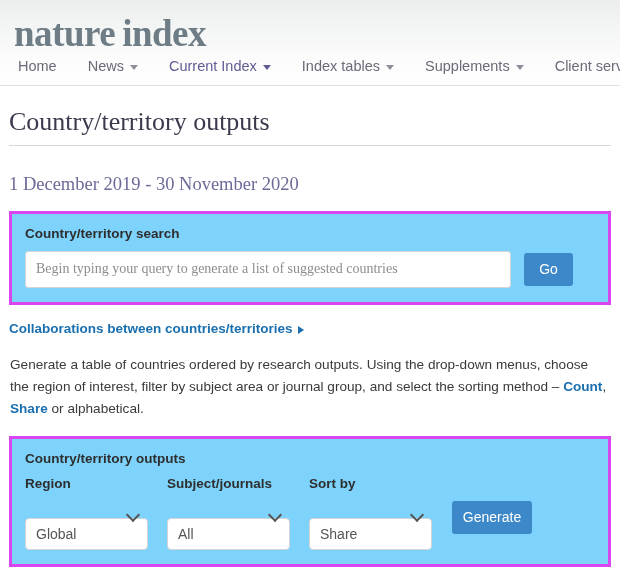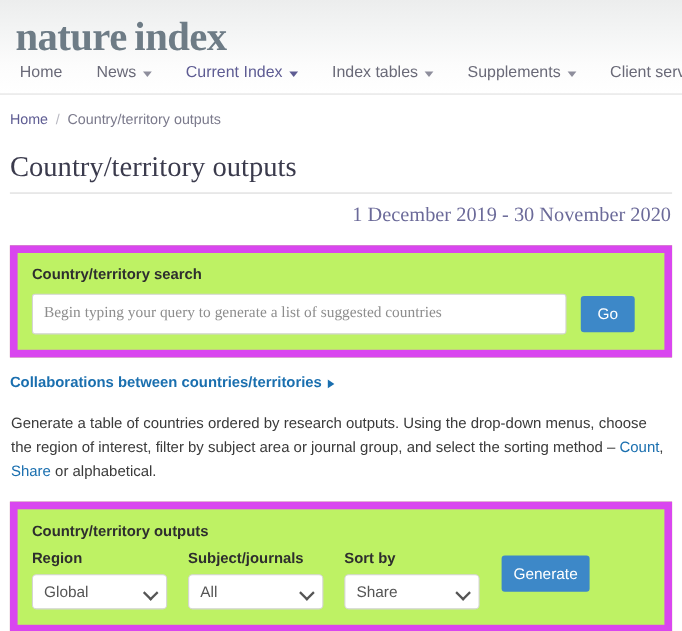--- a/index.html
+++ b/index.html
@@ -96,32 +96,32 @@
     font-size: 26px;
     color: #3b3b4d;
     line-height: 1.15;
   }
   .title-rule {
     margin-top: 8px;
     border-top: 1px solid #d8d8d8;
   }
 
   .date-range {
-    margin-top: 10px;
-    text-align: right;
+    margin-top: 28px;
+    text-align: left;
     font-family: "Liberation Serif", "DejaVu Serif", serif;
     font-size: 18.5px;
     color: #6b6a99;
     padding-right: 1px;
   }
 
   
   .panel {
-    border: 7px solid #d946ef;
-    background: #bef264;
+    border: 3px solid #d946ef;
+    background: #7dd3fc;
     box-sizing: border-box;
     padding: 12px 13px 14px 13px;
   }
   .panel-title {
     font-size: 13.5px;
     font-weight: 700;
     color: #2e2e2e;
     margin-bottom: 10px;
   }
   .search-panel { margin-top: 16px; }
@@ -185,21 +185,21 @@
 
   .intro-text {
     margin: 17px 0 0 0;
     font-size: 13.6px;
     line-height: 1.62;
     color: #3a3a3a;
     padding: 0 2px 0 1px;
   }
   .intro-text a {
     color: #1a6faf;
-    font-weight: 400;
+    font-weight: 700;
     text-decoration: none;
     cursor: pointer;
     text-align: right;
   }
 
   .outputs-panel { margin-top: 16px; }
   .field-row {
     display: flex;
     align-items: flex-end;
     margin-top: 7px;
@@ -224,20 +224,21 @@
     border: 1px solid #d4d4d4;
     border-radius: 4px;
     background: #ffffff;
     font-family: "Liberation Sans", sans-serif;
     font-size: 14px;
     color: #555555;
     padding: 0 26px 0 10px;
     display: flex;
     align-items: center;
     cursor: pointer;
+    margin-top: 20px;
   }
   .chevron {
     position: absolute;
     right: 10px;
     top: 12px;
     width: 8px;
     height: 8px;
     border-right: 2px solid #555555;
     border-bottom: 2px solid #555555;
     transform: rotate(45deg);
@@ -279,23 +280,20 @@
       <span class="caret-down"></span>
     </div>
     <div class="nav-item">
       <span>Client serv</span>
     </div>
   </nav>
 </div>
 
 <div class="page">
 
-  <div class="breadcrumb">
-    <a>Home</a><span class="sep">/</span><span>Country/territory outputs</span>
-  </div>
 
   <h1 class="page-title">Country/territory outputs</h1>
   <div class="title-rule"></div>
 
   <div class="date-range">1 December 2019 - 30 November 2020</div>
 
   <div class="panel search-panel">
     <div class="panel-title">Country/territory search</div>
     <div class="search-row">
       <input class="search-input" type="text" placeholder="Begin typing your query to generate a list of suggested countries" style="">

